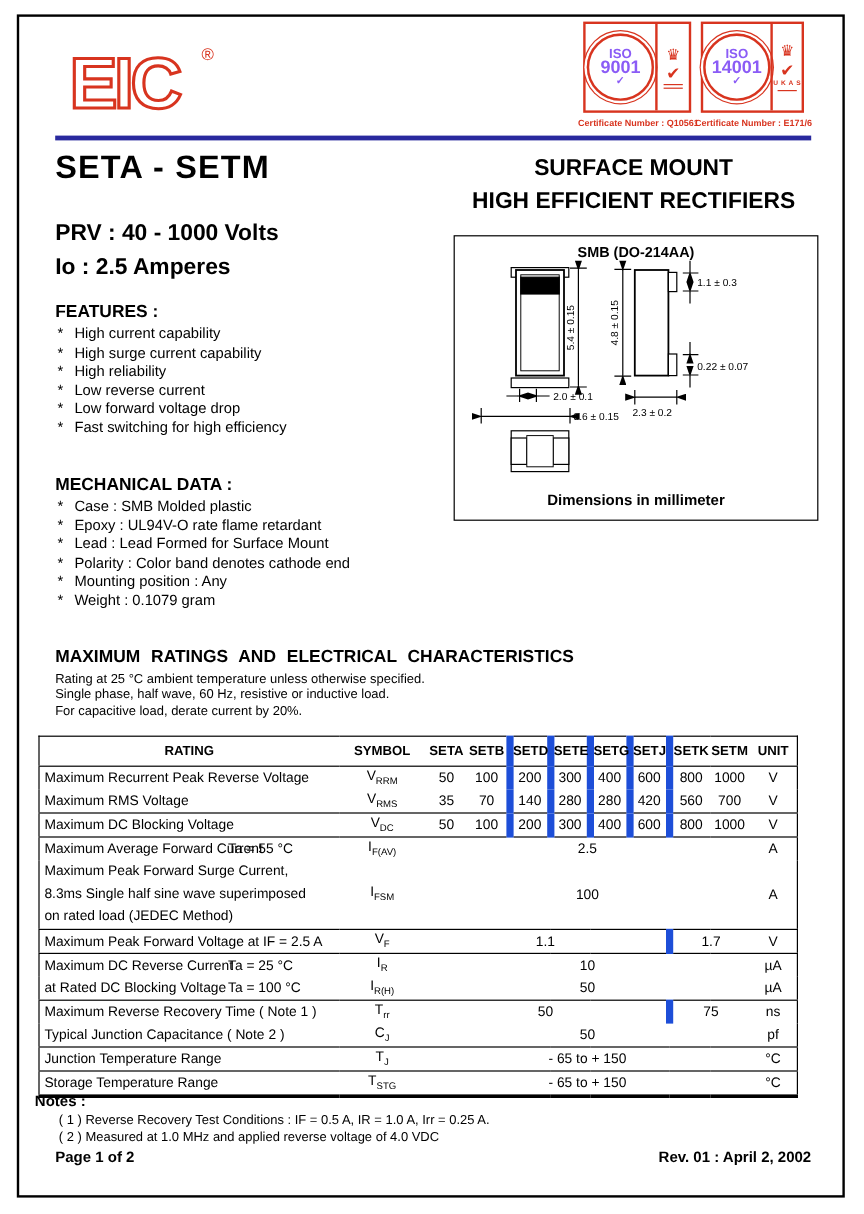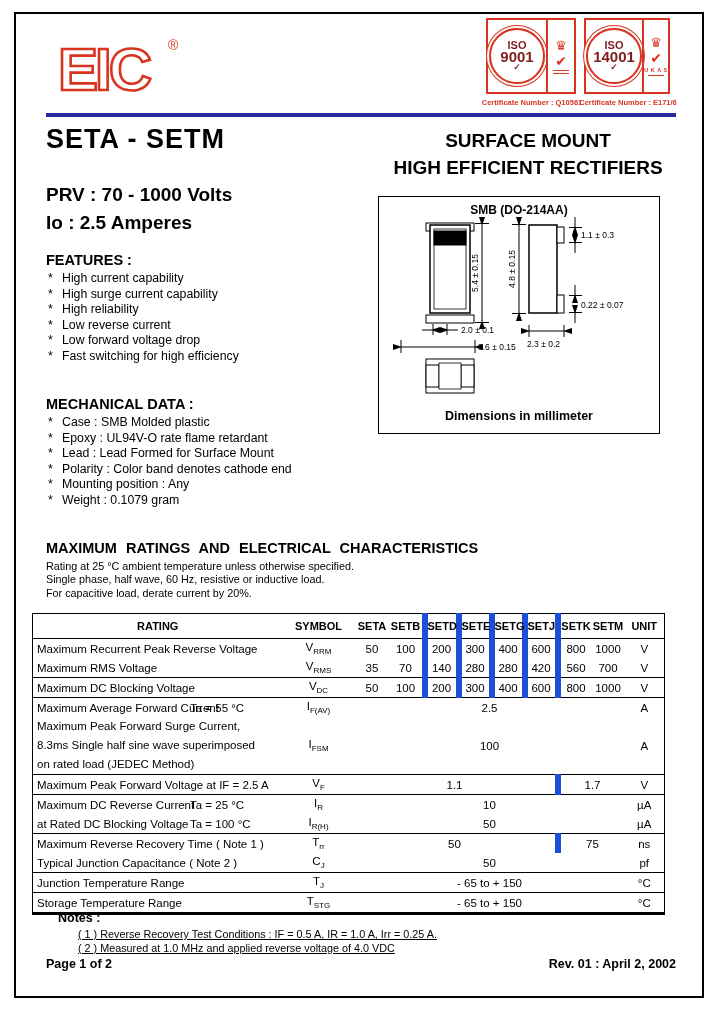--- a/index.html
+++ b/index.html
@@ -10,21 +10,21 @@
   .page-frame { position:absolute; left:14px; top:12px; width:690px; height:986px;
     border:2px solid #000; box-sizing:border-box; }
 
   
   .logo { position:absolute; left:56px; top:34px; }
   .badge { position:absolute; top:18px; height:76px; border:2px solid #d8341f; box-sizing:border-box;
     display:flex; background:#fff; }
   .badge-seal { flex:1; display:flex; align-items:center; justify-content:center; }
   .seal-circle { width:52px; height:52px; border:2px solid #d8341f; border-radius:50%;
     box-shadow:0 0 0 2px #fff, 0 0 0 3px #d8341f; display:flex; flex-direction:column;
-    align-items:center; justify-content:center; color:#7f1d1d; font-weight:bold; }
+    align-items:center; justify-content:center; color:#8b5cf6; font-weight:bold; }
   .seal-circle .iso { font-size:11px; line-height:11px; }
   .seal-circle .num { font-size:15px; line-height:12px; }
   .seal-circle .chk { font-size:9px; line-height:9px; }
   .badge-col { width:26px; border-left:2px solid #d8341f; display:flex; flex-direction:column;
     align-items:center; justify-content:center; gap:2px; color:#d8341f; }
   .badge-col .crown { font-size:13px; line-height:13px; }
   .badge-col .check { font-size:14px; line-height:14px; }
   .badge-col .ukas { font-size:5.5px; font-weight:bold; letter-spacing:0.5px; }
   .fineprint { width:16px; height:1px; background:#d8341f; }
   .cert-label { position:absolute; top:98px; width:110px; text-align:center;
@@ -32,21 +32,21 @@
 
   .navy-rule { position:absolute; left:46px; top:113px; width:630px; height:4px; background:#29299e; }
 
   
   .part-title { position:absolute; left:46px; top:124px; font-size:27px; font-weight:bold; letter-spacing:1px; }
   .prod-title { position:absolute; left:380px; top:127px; width:296px; text-align:center;
     font-size:19px; font-weight:bold; line-height:27px; }
   .prv-block { position:absolute; left:46px; top:181px; font-size:19px; font-weight:bold; line-height:28px; }
 
   
-  .pkg-box { position:absolute; left:378px; top:196px; width:282px; height:238px;
+  .pkg-box { position:absolute; left:378px; top:196px; width:304px; height:238px;
     border:1px solid #000; box-sizing:border-box; }
   .pkg-title { margin-top:6px; text-align:center; font-weight:bold; font-size:12px; }
   .pkg-caption { text-align:center; font-weight:bold; font-size:12.5px; margin-top:0px; }
 
   
   .features { position:absolute; left:46px; top:252px; width:330px; }
   .mechanical { position:absolute; left:46px; top:396px; width:340px; }
   .sec-heading { font-size:14.5px; font-weight:bold; margin-bottom:3px; }
   .li { font-size:12.3px; line-height:15.6px; display:flex; }
   .li .bullet { width:14px; padding-left:2px; }
@@ -63,23 +63,23 @@
   table.ratings td { font-size:11.5px; height:19px; padding:0; }
   td.rating { text-align:left; padding-left:4px !important; position:relative; }
   td.rating div { line-height:19px; }
   td.center { text-align:center; }
   .vl { border-left:6px solid #1d4ed8; }
   tr.bt td { border-top:1px solid #000; }
   .cond { position:absolute; left:157px; top:50%; transform:translateY(-50%); white-space:nowrap; }
   sub { font-size:8px; }
 
   
-  .notes { position:absolute; left:58px; top:911px; }
+  .notes { position:absolute; left:29px; top:911px; }
   .notes .heading { font-size:12.5px; font-weight:bold; margin-bottom:2px; }
-  .notes .note-item { font-size:10.8px; line-height:14px; padding-left:20px;text-decoration:underline; }
+  .notes .note-item { font-size:10.8px; line-height:14px; padding-left:20px; }
   .footer-left { position:absolute; left:46px; top:957px; font-size:12.5px; font-weight:bold; }
   .footer-right { position:absolute; right:44px; top:957px; font-size:12.5px; font-weight:bold;padding-left:24px; }
 
   svg text { font-family:"Liberation Sans", sans-serif; }
 </style>
 </head>
 <body>
 
 <div class="page">
   <div class="page-frame"></div>
@@ -126,21 +126,21 @@
   <div class="cert-label" style="left:573px;">Certificate Number : E171/6</div>
 
   <div class="navy-rule"></div>
 
   <div class="part-title">SETA - SETM</div>
   <div class="prod-title">
     <div>SURFACE MOUNT</div>
     <div>HIGH EFFICIENT RECTIFIERS</div>
   </div>
   <div class="prv-block">
-    <div>PRV : 70 - 1000 Volts</div>
+    <div>PRV : 40 - 1000 Volts</div>
     <div>Io : 2.5 Amperes</div>
   </div>
 
   <div class="pkg-box">
     <div class="pkg-title">SMB (DO-214AA)</div>
     <svg width="280" height="188" viewBox="0 0 280 188">
       <defs>
         <marker id="ar" markerWidth="9" markerHeight="8" refX="1" refY="3" orient="auto-start-reverse">
           <path d="M9,0 L0,3 L9,6 Z" fill="#000"></path>
         </marker>

